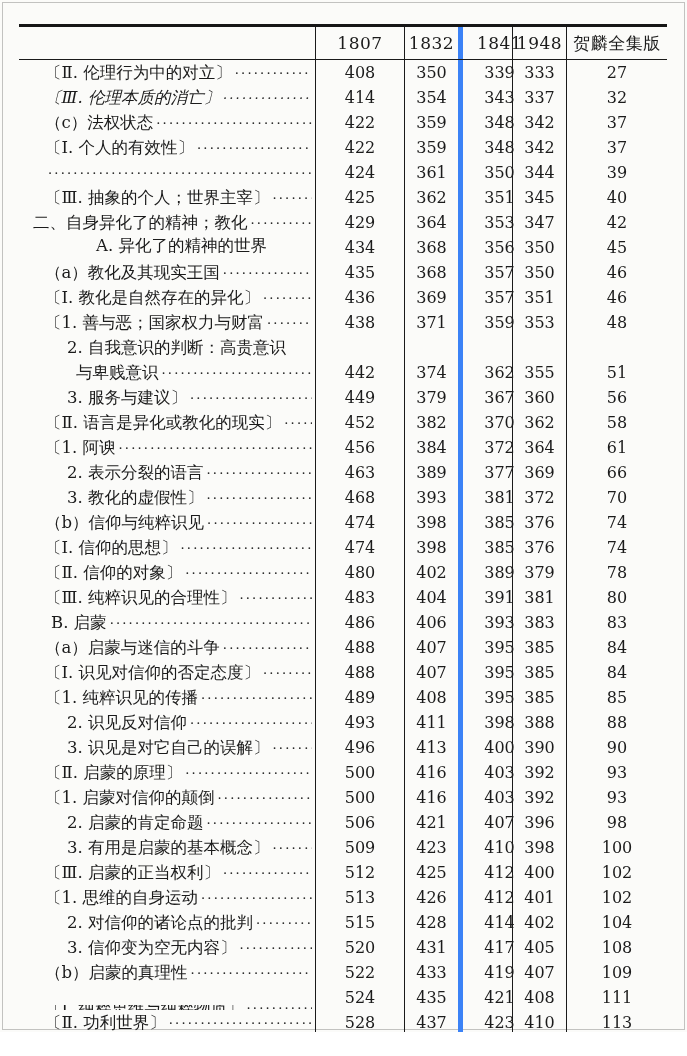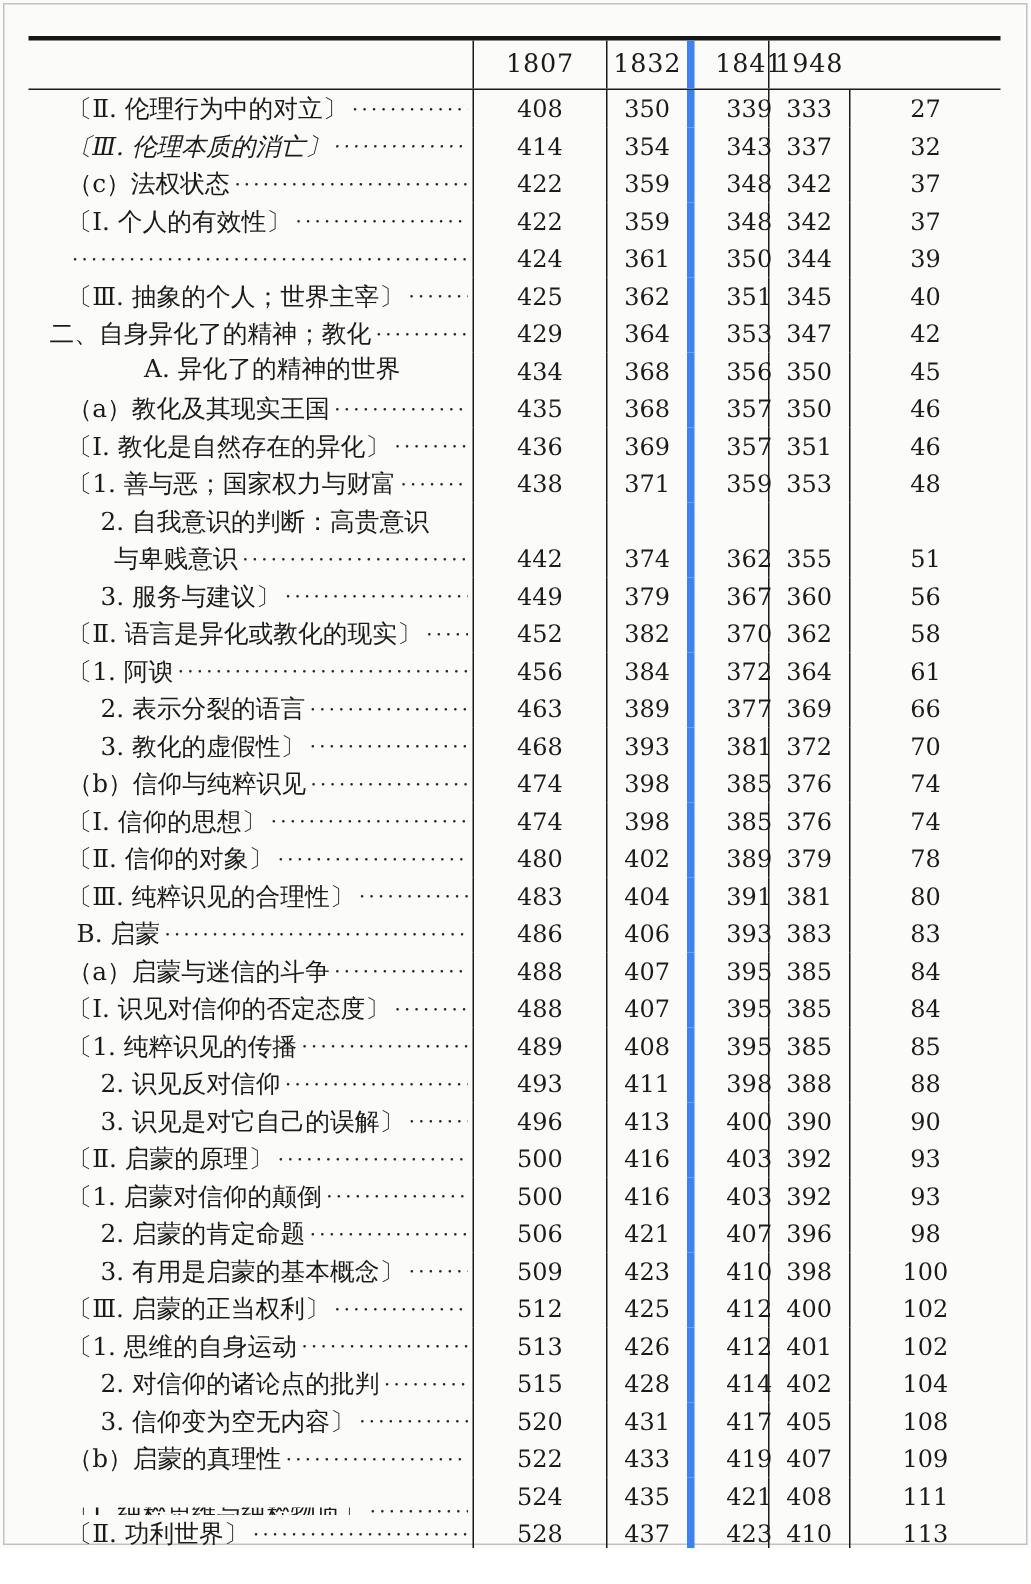--- a/index.html
+++ b/index.html
@@ -88,20 +88,21 @@
 <div class="page">
   <div class="page-frame"></div>
 
   <div class="table">
     <div class="thead">
       <div class="cell c-label"></div>
       <div class="cell c-1807">1807</div>
       <div class="cell c-1832">1832</div>
       <div class="cell c-1841">1841</div>
       <div class="cell c-1948">1948</div>
+      <div class="cell c-helin">贺麟全集版</div>
     </div>
     <div class="tbody">
   <div class="row">
     <div class="cell c-label label-cell" style="padding-left: 26px;">
       <span class="label">〔Ⅱ. 伦理行为中的对立〕</span>
       <span class="leader">··························································································</span>
     </div>
     <div class="cell c-1807 val">408</div>
     <div class="cell c-1832 val">350</div>
     <div class="cell c-1841 val">339</div>

